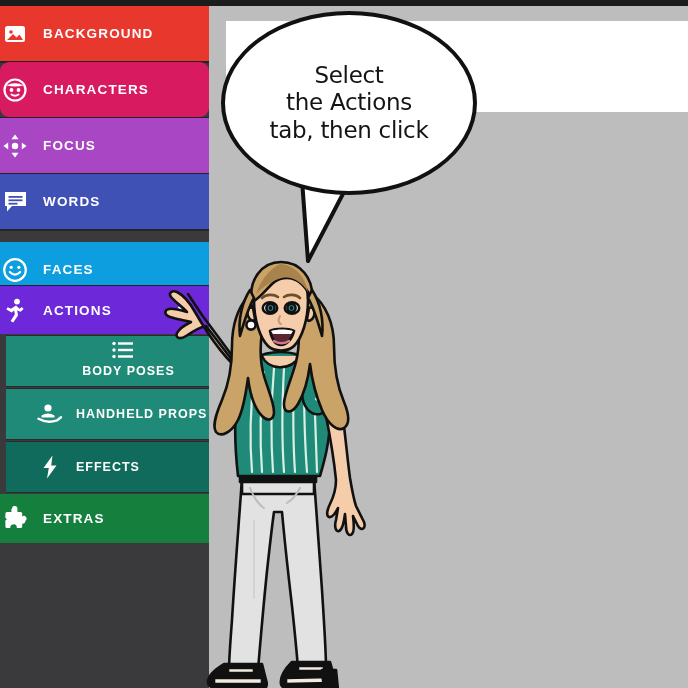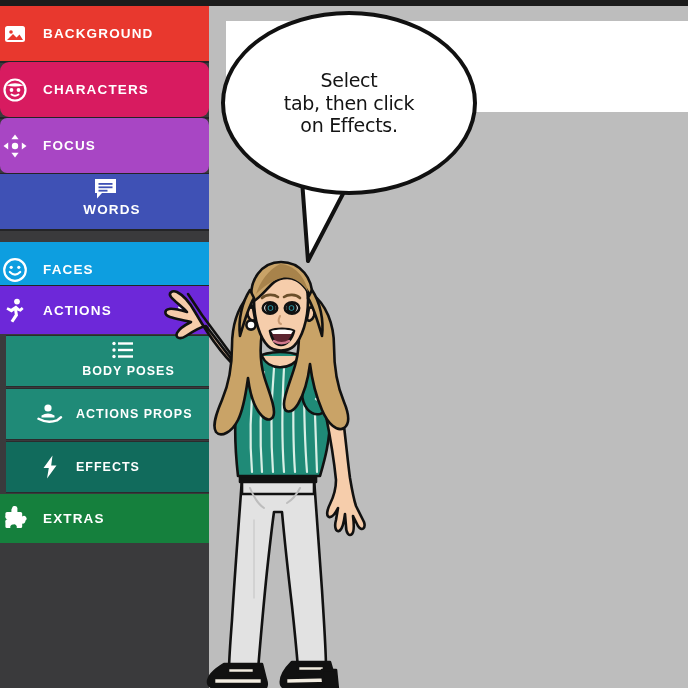--- a/index.html
+++ b/index.html
@@ -112,21 +112,21 @@
     border: 4px solid #111;
     border-radius: 50%;
     box-sizing: border-box;
     display: flex;
     align-items: center;
     justify-content: center;
     z-index: 40;
   }
   .bubble-text {
     text-align: center;
-    font-size: 19px;
+    font-size: 23px;
     line-height: 1.18;
     color: #141414;
     font-family: "DejaVu Sans", sans-serif;
     letter-spacing: -0.3px;
     padding: 0 14px;
   }
   .bubble-tail {
     position: absolute;
     left: 296px; top: 178px;
     width: 60px; height: 85px;
@@ -173,35 +173,35 @@
           <path d="M4.5 8.5 Q13 4 21.5 8.5 Q13 10.5 4.5 8.5 Z" fill="#fff"></path>
           <circle cx="9.5" cy="13" r="1.9" fill="#fff"></circle>
           <circle cx="16.5" cy="13" r="1.9" fill="#fff"></circle>
           <path d="M9.5 17.5 Q13 20 16.5 17.5" stroke="#fff" stroke-width="1.9" fill="none" stroke-linecap="round"></path>
         </svg>
       </span>
       <span class="menu-label">CHARACTERS</span>
     </div>
     <div class="row-divider" style="top:111px;"></div>
 
-    <div class="menu-row top-level" style="top:112px;height:55px;background:#a846c4;border-radius:7px;">
+    <div class="menu-row top-level" style="top:112px;height:55px;background:#a846c4;">
       <span class="menu-icon">
         <svg width="26" height="26" viewBox="0 0 26 26">
           <circle cx="13" cy="13" r="3.2" fill="#fff"></circle>
           <path d="M13 1.5 L16.6 6.2 L9.4 6.2 Z" fill="#fff"></path>
           <path d="M13 24.5 L9.4 19.8 L16.6 19.8 Z" fill="#fff"></path>
           <path d="M1.5 13 L6.2 9.4 L6.2 16.6 Z" fill="#fff"></path>
           <path d="M24.5 13 L19.8 16.6 L19.8 9.4 Z" fill="#fff"></path>
         </svg>
       </span>
       <span class="menu-label">FOCUS</span>
     </div>
     <div class="row-divider" style="top:167px;"></div>
 
-    <div class="menu-row top-level" style="top:168px;height:55px;background:#3f51b5;flex-direction:column;">
+    <div class="menu-row top-level" style="top:168px;height:55px;background:#3f51b5;">
       <span class="menu-icon">
         <svg width="25" height="25" viewBox="0 0 25 25">
           <path d="M2 3 H23 V17 H9 L4 22.5 V17 H2 Z" fill="#fff"></path>
           <rect x="5.5" y="7" width="14" height="1.8" fill="#3f51b5"></rect>
           <rect x="5.5" y="10.4" width="14" height="1.8" fill="#3f51b5"></rect>
           <rect x="5.5" y="13.8" width="9" height="1.8" fill="#3f51b5"></rect>
         </svg>
       </span>
       <span class="menu-label">WORDS</span>
     </div>
@@ -250,21 +250,21 @@
     </div>
 
     <div class="menu-row sub" style="top:382px;height:52px;background:#1f8a77;">
       <span class="menu-icon">
         <svg width="26" height="22" viewBox="0 0 26 22">
           <circle cx="11" cy="5" r="3.6" fill="#fff"></circle>
           <path d="M4.5 12.5 Q11 8.6 17.5 12.5 L17.5 14.6 L4.5 14.6 Z" fill="#fff"></path>
           <path d="M1.5 15.8 Q10 20.6 20 17.4 L24 14.2" stroke="#fff" stroke-width="2.4" fill="none" stroke-linecap="round"></path>
         </svg>
       </span>
-      <span class="menu-label">ACTIONS PROPS</span>
+      <span class="menu-label">HANDHELD PROPS</span>
     </div>
 
     <div class="menu-row sub" style="top:435px;height:52px;background:#116b5c;">
       <span class="menu-icon">
         <svg width="16" height="24" viewBox="0 0 16 24">
           <path d="M10.5 0.5 L1.5 13 L6.8 13 L5 23.5 L14.5 10.6 L9.2 10.6 Z" fill="#fff"></path>
         </svg>
       </span>
       <span class="menu-label">EFFECTS</span>
     </div>
@@ -359,18 +359,18 @@
   </svg>
 
   <svg class="bubble-tail" viewBox="0 0 60 85">
     <path d="M6 2 L50 10 L12 83 Z" fill="#ffffff" stroke="#111" stroke-width="4" stroke-linejoin="round"></path>
     <path d="M4 0 L52 4 L52 12 L6 10 Z" fill="#ffffff" stroke="none"></path>
   </svg>
 
   <div class="bubble">
     <div class="bubble-text">
       <div>Select</div>
+      <div>the Actions</div>
       <div>tab, then click</div>
-      <div>on Effects.</div>
     </div>
   </div>
 
 </div>
 
 </body></html>

